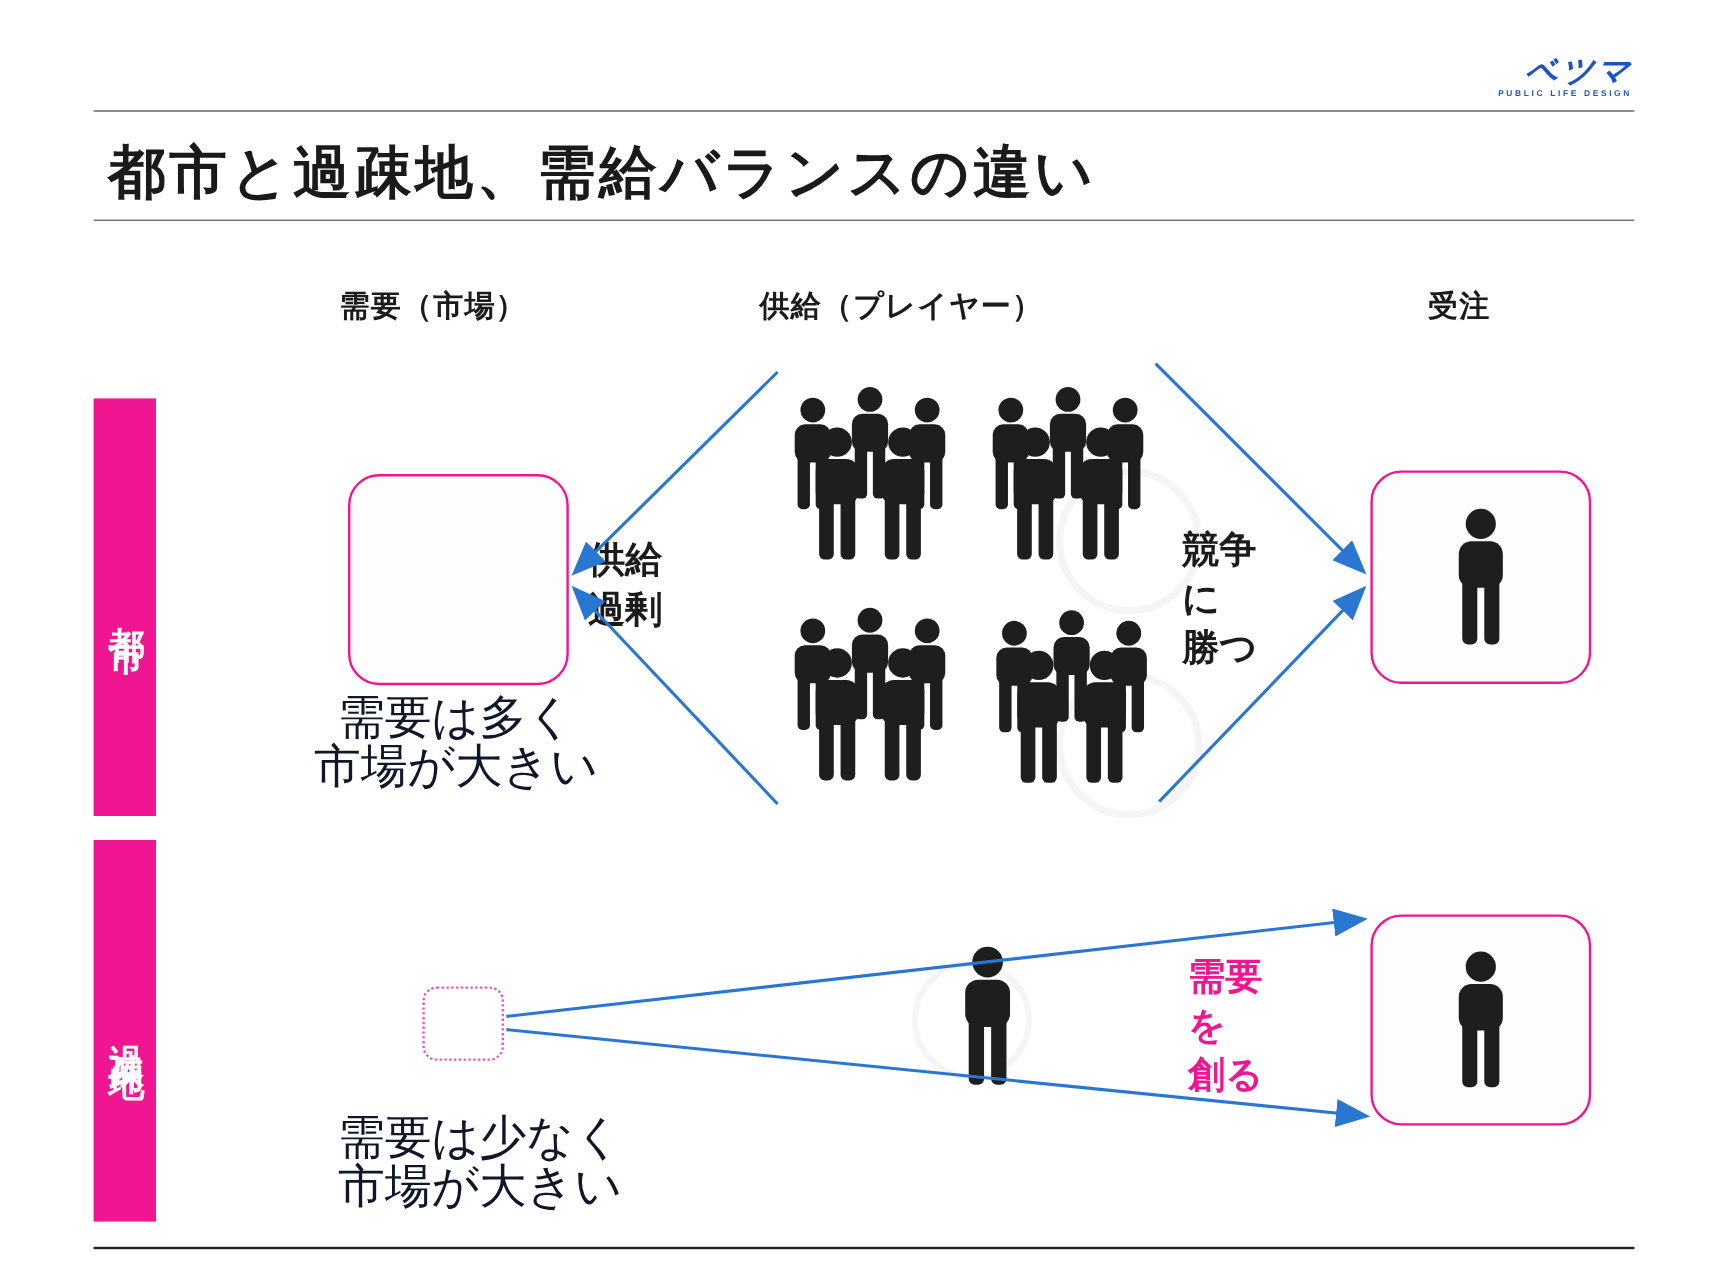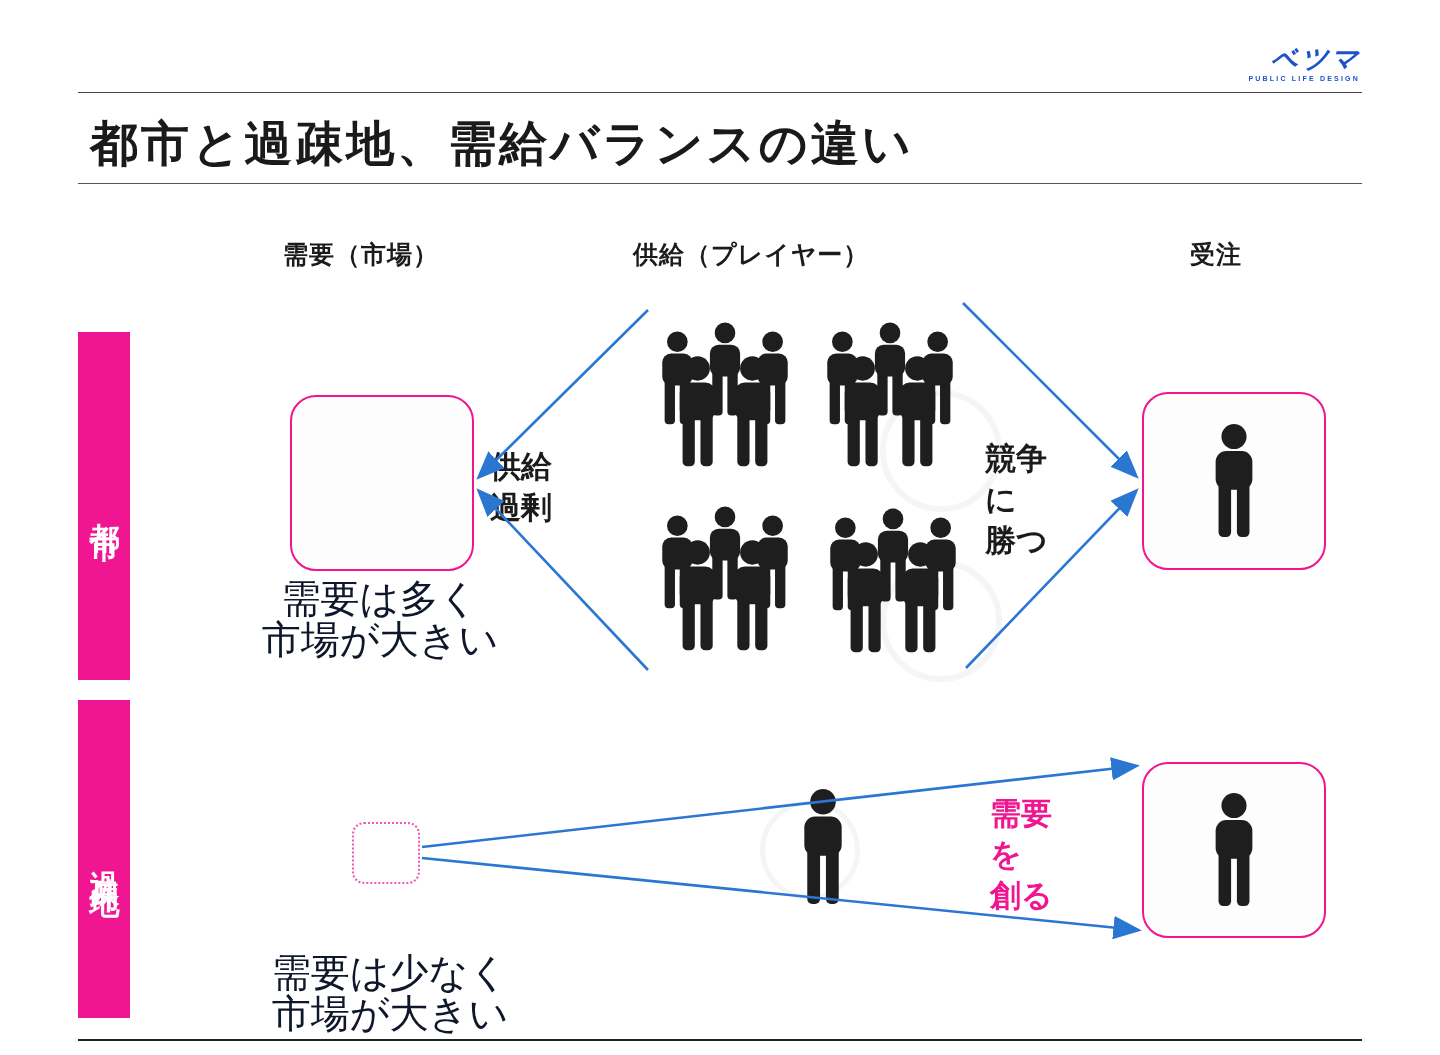--- a/index.html
+++ b/index.html
@@ -47,21 +47,21 @@
   .box-demand-city{left:290px;top:395px;width:180px;height:172px;}
   .box-order-city{left:1142px;top:392px;width:180px;height:174px;}
   .box-order-rural{left:1142px;top:762px;width:180px;height:172px;}
   .box-demand-rural{
     position:absolute;left:352px;top:822px;width:64px;height:58px;
     border:2.5px dotted #f05aae;border-radius:12px;background:#fff;
   }
 
   .caption{position:absolute;text-align:center;font-size:39px;line-height:41px;color:#0f172a;}
   .caption-city{left:250px;top:578px;width:260px;}
-  .caption-rural{left:255px;top:928px;width:270px;margin-top:24px;}
+  .caption-rural{left:265px;top:928px;width:270px;}
 
   .flow-label{position:absolute;text-align:left;font-weight:800;font-size:31px;line-height:41px;color:#1b1b1b;}
   .label-oversupply{left:490px;top:446px;width:110px;}
   .label-win{left:985px;top:440px;width:110px;font-family:Liberation Mono, monospace;}
   .label-create{left:990px;top:793px;width:110px;color:#f01590;}
 
   .icon-svg{position:absolute;fill:#1e1e1e;}
   .arrow-layer{position:absolute;left:0;top:0;pointer-events:none;}
   .watermark{position:absolute;border-radius:50%;border:6px solid rgba(120,120,120,.07);}
   .wm1{left:880px;top:390px;width:110px;height:110px;}

